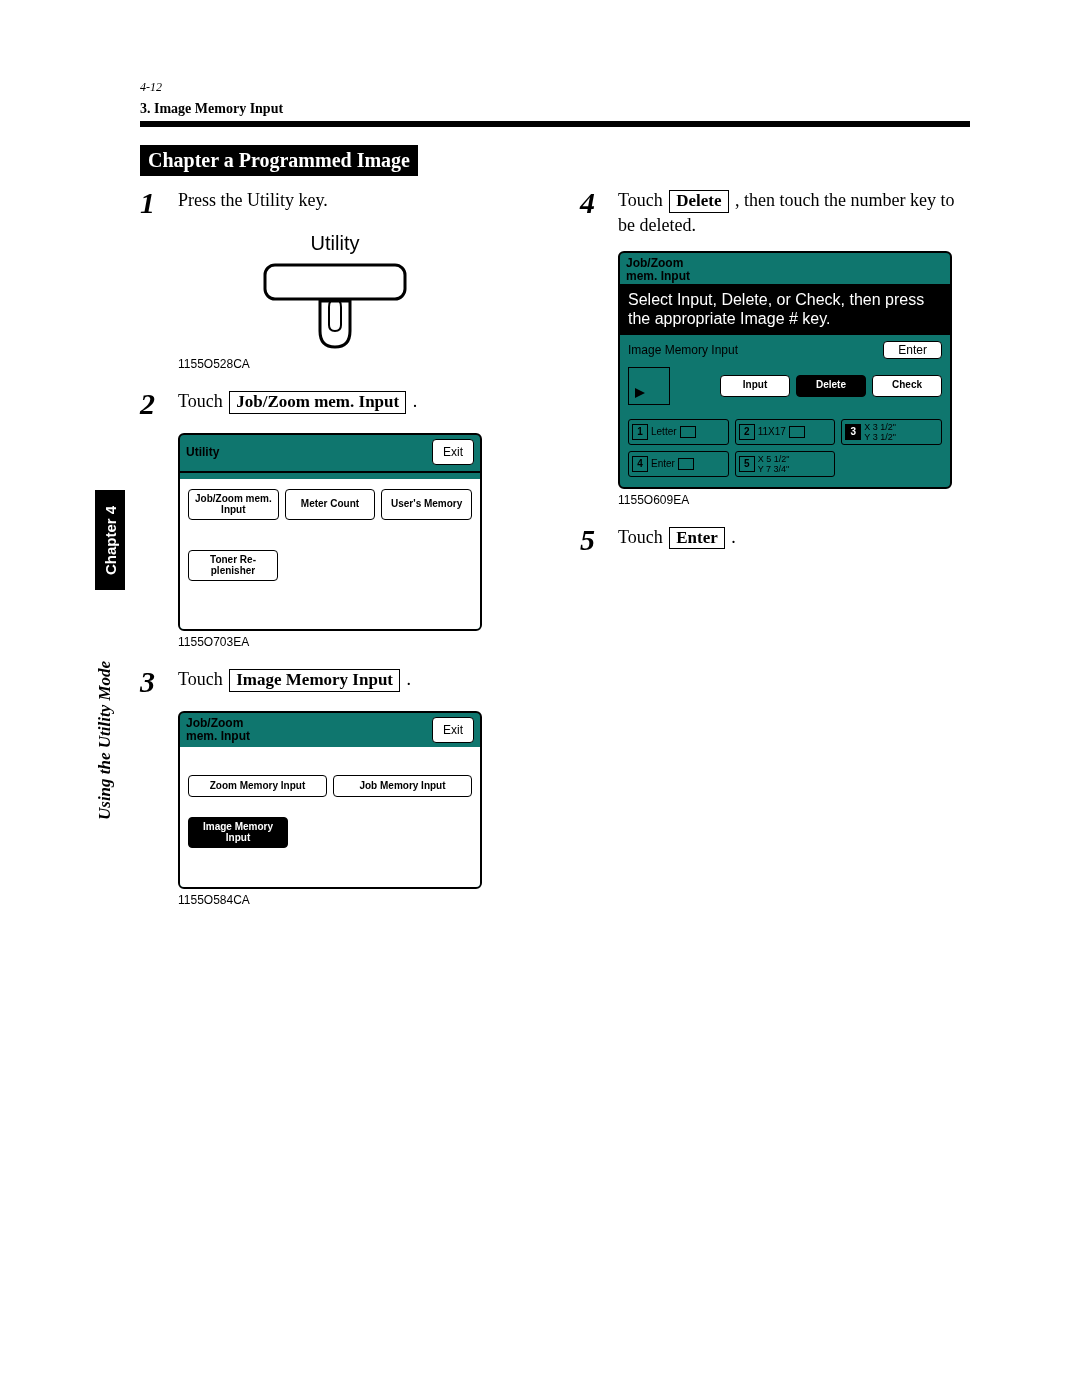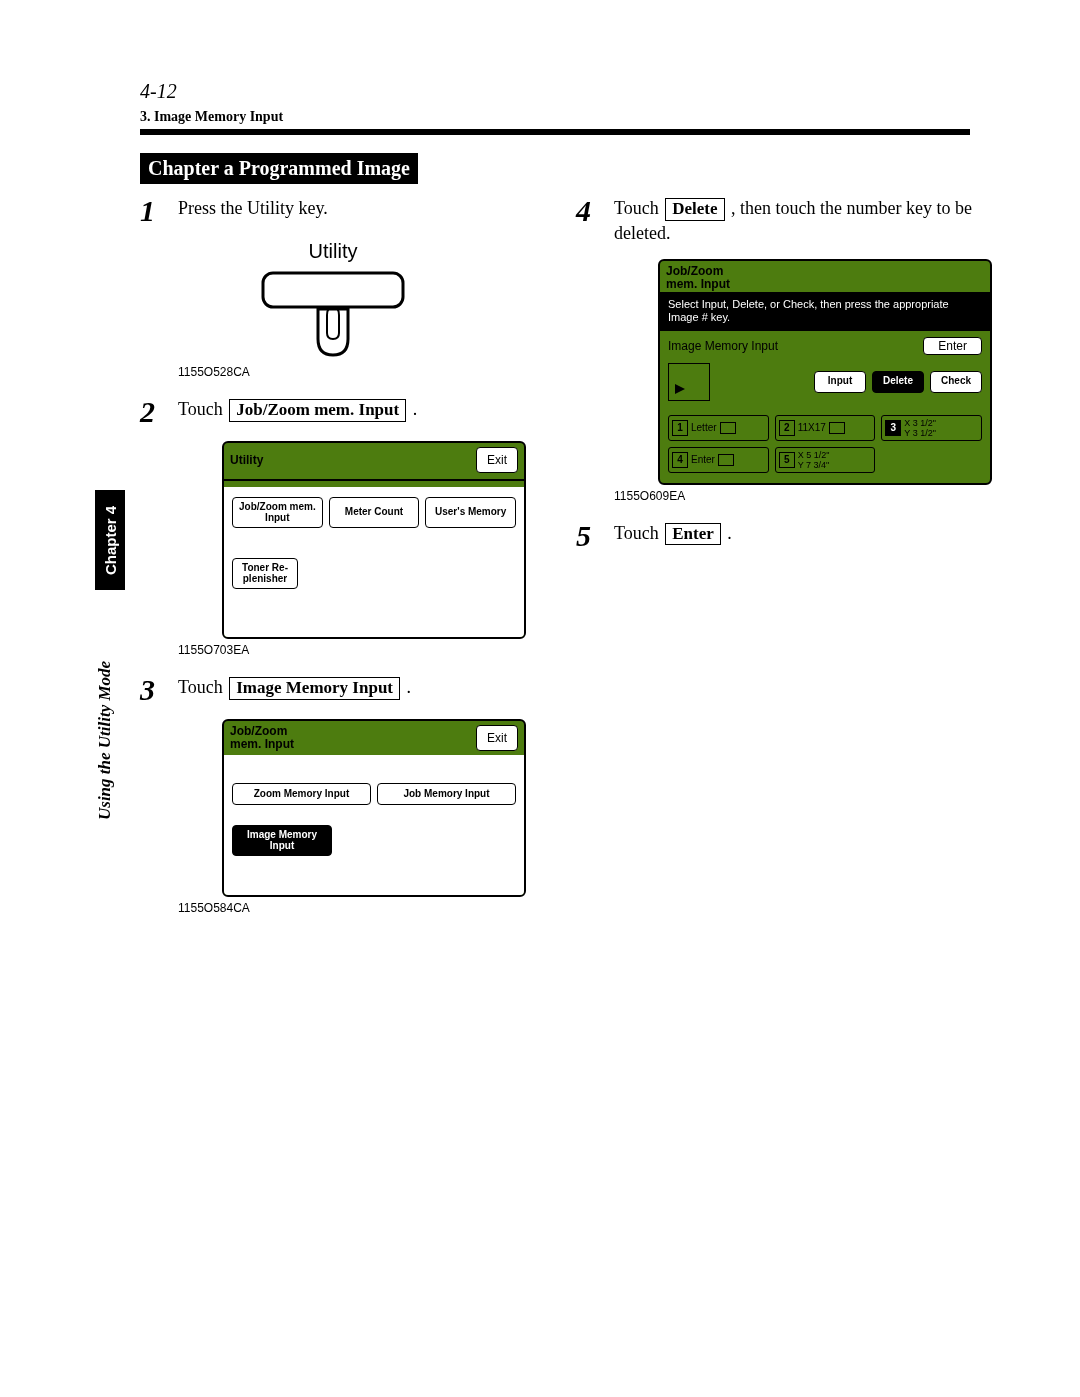--- a/index.html
+++ b/index.html
@@ -11,21 +11,21 @@
   }
   .page {
     width: 1080px;
     height: 1397px;
     position: relative;
     box-sizing: border-box;
     padding: 80px 110px 60px 140px;
   }
   .page-num {
     font-style: italic;
-    font-size: 20px;
+    font-size: 12px;
     margin-bottom: 6px;
   }
   .subsection {
     font-weight: bold;
     font-size: 14px;
     margin-bottom: 4px;
   }
   .rule {
     height: 6px;
     background: #000;
@@ -96,25 +96,24 @@
   }
   .utility-svg {
     width: 180px;
     height: 90px;
   }
 
   
   .screen {
     border: 2px solid #000;
     border-radius: 6px;
-    background: #4d7c0f;
+    background: #0f766e;
     font-family: Arial, Helvetica, sans-serif;
     font-size: 12px;
     overflow: hidden;
-    margin-left: 44px;
   }
   .screen-wide { width: 300px; }
   .screen-right { width: 330px; }
   .scr-head {
     display: flex;
     justify-content: space-between;
     align-items: center;
     padding: 4px 6px;
   }
   .scr-title {
@@ -126,21 +125,21 @@
     border: 1px solid #000;
     border-radius: 4px;
     padding: 5px 10px;
     font-size: 12px;
     background: #fff;
   }
   .scr-msgbar {
     background: #000;
     color: #fff;
     padding: 6px 8px;
-    font-size: 11px;
+    font-size: 16px;
     line-height: 1.2;
   }
   .scr-body {
     padding: 10px 8px;
     background: #fff;
   }
   .softbtn {
     display: inline-flex;
     align-items: center;
     justify-content: center;
@@ -196,21 +195,21 @@
     border-top: 5px solid transparent;
     border-bottom: 5px solid transparent;
     border-left: 10px solid #000;
   }
   .s4-modes {
     display: flex;
     gap: 6px;
     flex: 1;
     justify-content: flex-end;
   }
-  .s4-modes .softbtn { width: 52px; }
+  .s4-modes .softbtn { width: 70px; }
   .s4-grid {
     padding: 4px 8px 10px 8px;
     display: grid;
     grid-template-columns: repeat(3, 1fr);
     gap: 6px;
   }
   .slot {
     border: 1px solid #000;
     border-radius: 3px;
     display: flex;
@@ -328,21 +327,21 @@
           <div class="scr-body" style="min-height:130px;">
             <div class="row-btns">
               <div class="softbtn">Job/Zoom
 mem. Input</div>
               <div class="softbtn">Meter
 Count</div>
               <div class="softbtn">User's
 Memory</div>
             </div>
             <div style="display:flex;">
-              <div class="softbtn" style="width:66px;">Toner Re-
+              <div class="softbtn" style="width:90px;">Toner Re-
 plenisher</div>
             </div>
           </div>
         </div>
       </div>
       <div class="fig-caption">1155O703EA</div>
 
       <div class="step">
         <div class="step-num">3</div>
         <div class="step-body">

